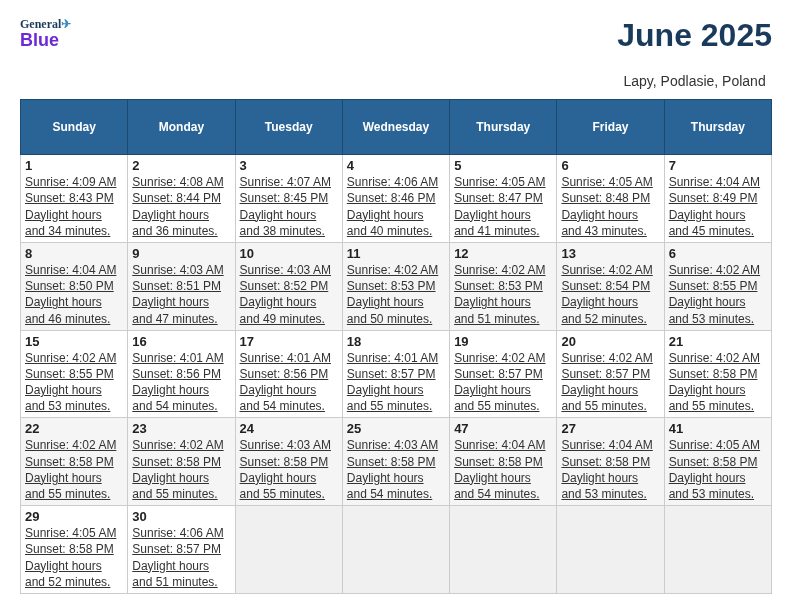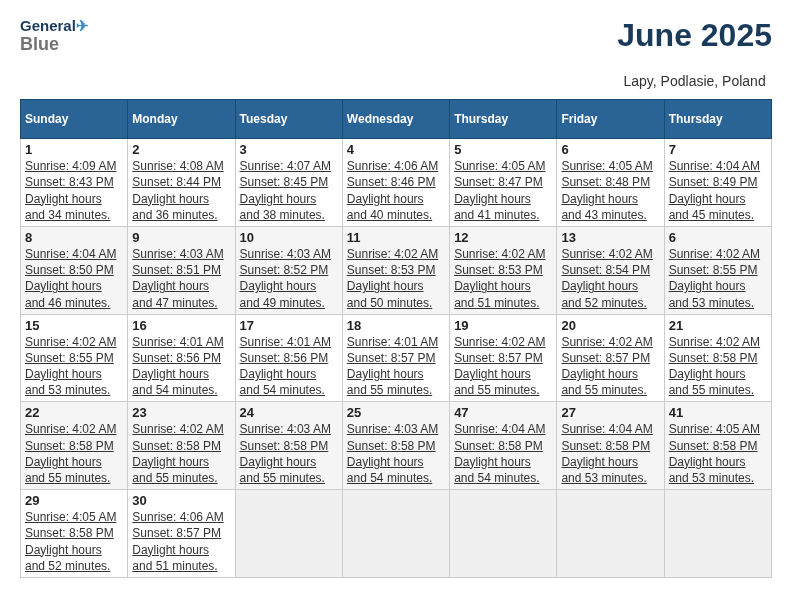--- a/index.html
+++ b/index.html
@@ -47,22 +47,22 @@
       margin-top: 20px;
     }
     .calendar {
       width: 100%;
       border-collapse: collapse;
       font-size: 10px;
     }
     .calendar th {
       background: #2a6496;
       color: #fff;
-      padding: 12px 4px;
-      text-align: left;
+      padding: 20px 4px;
+      text-align: center;
       font-size: 12px;
       font-weight: bold;
       border: 1px solid #1a4a70;
     }
     .calendar td {
       border: 1px solid #ccc;
       vertical-align: top;
       padding: 3px 4px;
       width: calc(100% / 7);
       background: #fff;
@@ -89,22 +89,22 @@
     }
   </style>
 </head>
 <body>
 
 <div class="page">
   <div class="header">
     <div class="logo">
       <div class="logo-row">
         <div>
-          <div style="font-size:15px;font-weight:bold;color:#1a3a5c;line-height:1.1;">General<span style="color:#3a8abf;">✈</span></div>
-          <div style="font-size:18px;font-weight:bold;color:#737373;line-height:1.1;">Blue</div>
+          <div style="font-size:12px;font-weight:bold;color:#1a3a5c;line-height:1.1;font-family:Liberation Serif, serif;">General<span style="color:#3a8abf;">✈</span></div>
+          <div style="font-size:18px;font-weight:bold;color:#6d28d9;line-height:1.1;">Blue</div>
         </div>
       </div>
     </div>
     <div class="title-block">
       <div class="main-title">June 2025</div>
       <div class="subtitle">Lapy, Podlasie, Poland</div>
     </div>
   </div>
 
   <table class="calendar">

